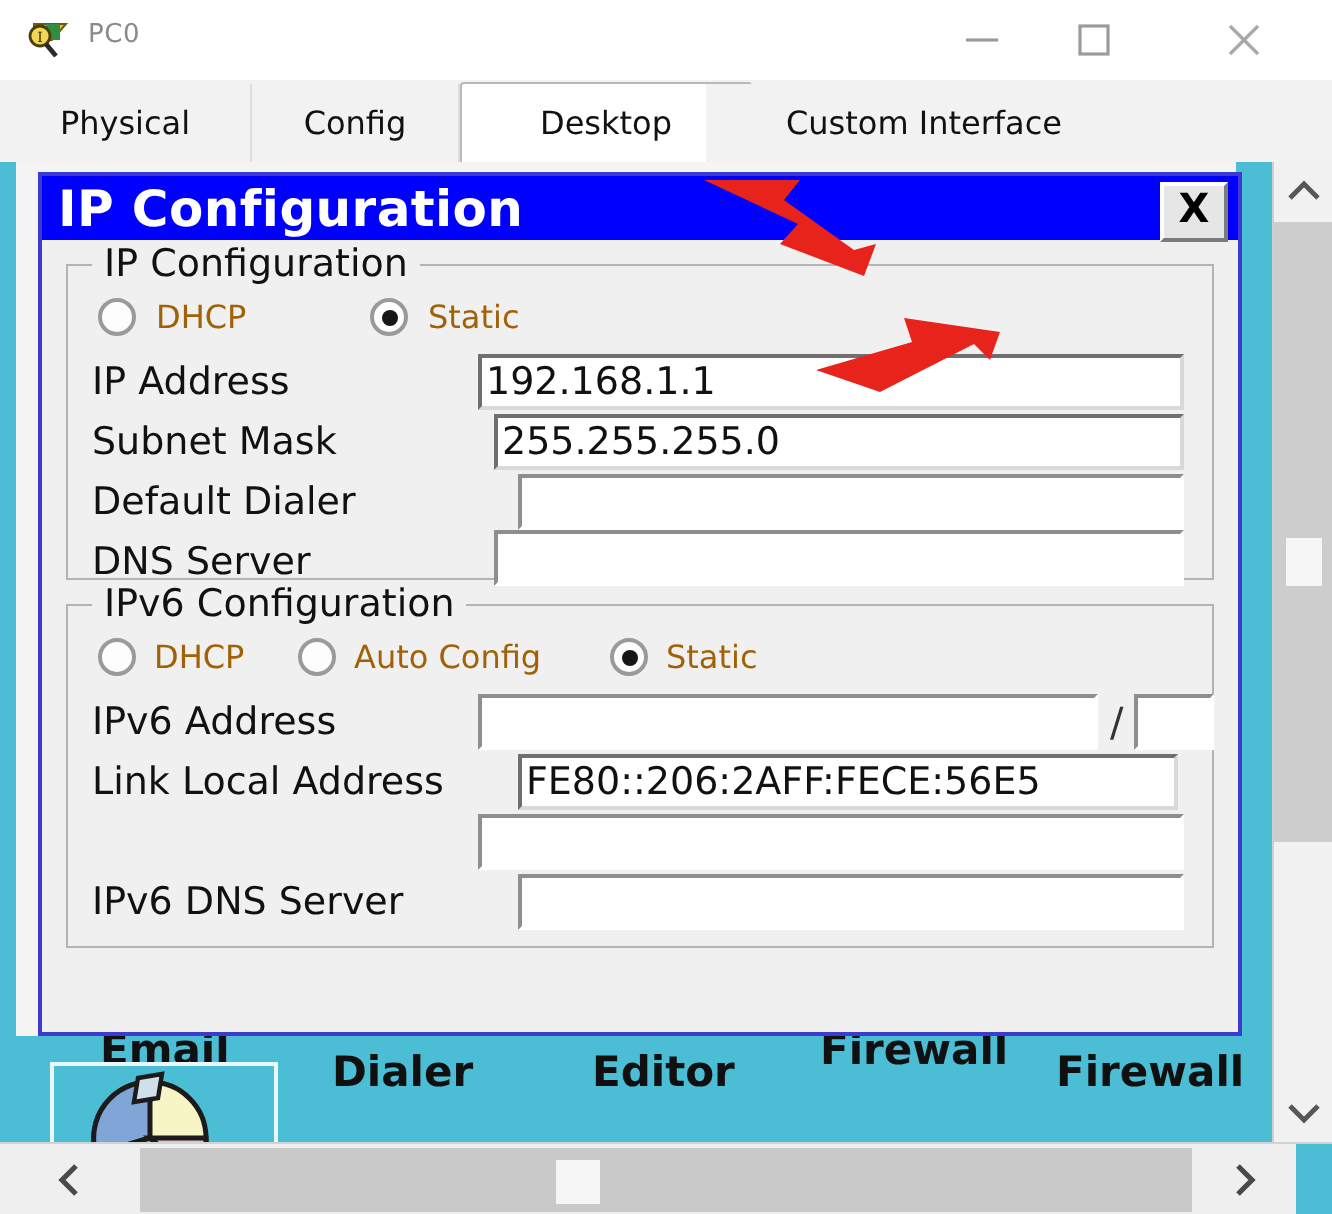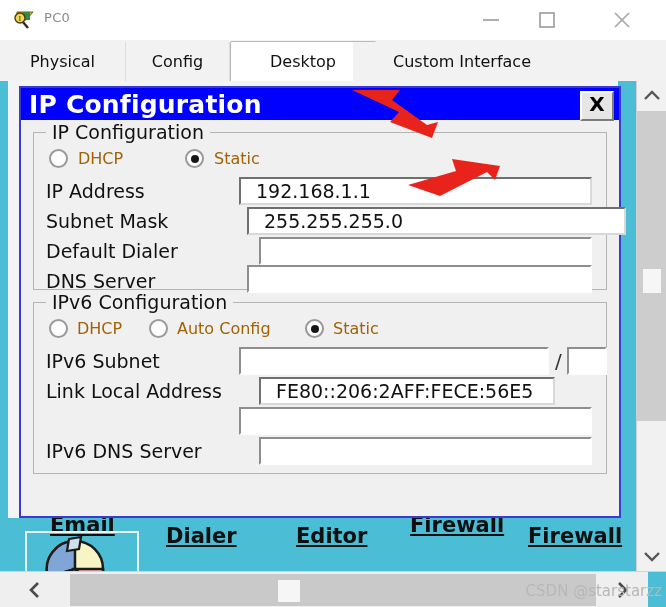--- a/index.html
+++ b/index.html
@@ -35,21 +35,21 @@
   .tab.active{background:#ffffff;border:1px solid #b9b9b9;border-bottom:1px solid #ffffff;
               border-radius:2px 2px 0 0;top:1px;height:41px;line-height:40px;}
 
   
   #content{position:absolute;left:0;top:81px;width:666px;height:490px;background:#ffffff;overflow:hidden;}
   #desk-left-strip{position:absolute;left:0;top:0;width:8px;height:490px;background:#4bbdd4;}
   #desk-cyan{position:absolute;left:8px;top:0;width:628px;height:490px;background:#4bbdd4;}
   #desk-white-overlay{position:absolute;left:8px;top:0;width:610px;height:437px;background:#f4f4f4;}
 
   
-  .bg-label{position:absolute;font-size:21px;font-weight:bold;color:#101010;white-space:nowrap;text-decoration:underline;}
+  .bg-label{position:absolute;font-size:21px;font-weight:bold;color:#101010;white-space:nowrap;}
   .bg-tile{position:absolute;border:2px solid #e9f6fa;background:transparent;}
 
   
   #dlg{position:absolute;left:19px;top:5px;width:602px;height:432px;background:#f0f0f0;
        border:2px solid #3b3bd0;box-sizing:border-box;}
   #dlg-title{position:absolute;left:0;top:0;width:598px;height:32px;background:#0000ff;}
   #dlg-title-text{position:absolute;left:8px;top:2px;font-size:25px;font-weight:bold;color:#ffffff;
                   font-family:"DejaVu Sans","Liberation Sans",sans-serif;letter-spacing:.2px;}
   #dlg-close{position:absolute;right:5px;top:3px;width:30px;height:26px;background:#e6e6e6;
              border:2px solid;border-color:#ffffff #7b7b7b #7b7b7b #ffffff;
@@ -57,21 +57,21 @@
 
   
   .grp{position:absolute;border:1px solid #b4b4b4;background:#f0f0f0;box-sizing:border-box;}
   .grp-legend{position:absolute;top:-12px;left:12px;background:#f0f0f0;padding:0 6px;
               font-size:19px;color:#111;white-space:nowrap;}
   #grp-ipv4{left:12px;top:44px;width:574px;height:158px;}
   #grp-ipv6{left:12px;top:214px;width:574px;height:172px;}
   .lbl{position:absolute;font-size:19px;color:#111;white-space:nowrap;line-height:28px;}
   .fld{position:absolute;height:28px;background:#ffffff;box-sizing:border-box;
        border:2px solid;border-color:#8e8e8e #ffffff #ffffff #8e8e8e;
-       font-size:19px;color:#111;padding:0 15px;line-height:24px;white-space:nowrap;overflow:hidden;}
+       font-size:19px;color:#111;padding:0 2px;line-height:24px;white-space:nowrap;overflow:hidden;}
   .fld.filled{border-color:#6f6f6f #d9d9d9 #d9d9d9 #6f6f6f;}
 
   
   .radio{position:absolute;width:28px;height:28px;}
   .radio .ring{position:absolute;left:3px;top:4px;width:19px;height:19px;border-radius:50%;
                background:#fdfdfd;border:2px solid #9a9a9a;box-sizing:border-box;}
   .radio.on .dot{position:absolute;left:9px;top:10px;width:8px;height:8px;border-radius:50%;background:#161616;}
   .rlabel{position:absolute;font-size:16px;color:#a16207;line-height:28px;white-space:nowrap;}
 
   .slash{position:absolute;font-size:20px;color:#333;line-height:28px;}
@@ -190,21 +190,21 @@
         <div class="radio on" style="left:148px;top:12px;">
           <span class="ring"></span>
             <span class="dot"></span>
         </div>
         <div class="rlabel" style="left:180px;top:12px;">Static</div>
 
         <div class="lbl" style="left:12px;top:44px;">IP Address</div>
         <div class="fld filled" style="left:205px;top:44px;width:353px;">192.168.1.1</div>
 
         <div class="lbl" style="left:12px;top:74px;">Subnet Mask</div>
-        <div class="fld filled" style="left:213px;top:74px;width:379px;">255.255.255.0</div>
+        <div class="fld filled" style="left:213px;top:74px;width:345px;">255.255.255.0</div>
 
         <div class="lbl" style="left:12px;top:104px;">Default Dialer</div>
         <div class="fld" style="left:225px;top:104px;width:333px;"></div>
 
         <div class="lbl" style="left:12px;top:134px;">DNS Server</div>
         <div class="fld" style="left:213px;top:132px;width:345px;"></div>
       </div>
 
       <div class="grp" id="grp-ipv6">
         <div class="grp-legend">IPv6 Configuration</div>
@@ -218,27 +218,27 @@
           <span class="ring"></span>
         </div>
         <div class="rlabel" style="left:143px;top:12px;">Auto Config</div>
 
         <div class="radio on" style="left:268px;top:12px;">
           <span class="ring"></span>
             <span class="dot"></span>
         </div>
         <div class="rlabel" style="left:299px;top:12px;">Static</div>
 
-        <div class="lbl" style="left:12px;top:44px;">IPv6 Subnet</div>
+        <div class="lbl" style="left:12px;top:44px;">IPv6 Address</div>
         <div class="fld" style="left:205px;top:44px;width:310px;"></div>
         <div class="slash" style="left:521px;top:44px;">/</div>
         <div class="fld" style="left:533px;top:44px;width:40px;"></div>
 
         <div class="lbl" style="left:12px;top:74px;">Link Local Address</div>
-        <div class="fld filled" style="left:225px;top:74px;width:296px;">FE80::206:2AFF:FECE:56E5</div>
+        <div class="fld filled" style="left:225px;top:74px;width:330px;">FE80::206:2AFF:FECE:56E5</div>
 
         <div class="fld" style="left:205px;top:104px;width:353px;"></div>
 
         <div class="lbl" style="left:12px;top:134px;">IPv6 DNS Server</div>
         <div class="fld" style="left:225px;top:134px;width:333px;"></div>
       </div>
     </div>
 
     <div id="vscroll">
       <div id="vs-up">
@@ -266,21 +266,20 @@
       <svg class="chev" width="18" height="22">
           <polyline points="12,4 5,11 12,18" fill="none" stroke="#4a4a4a" stroke-width="2.6"></polyline>
         </svg>
     </div>
     <div id="hs-right">
       <svg class="chev" width="18" height="22">
           <polyline points="6,4 13,11 6,18" fill="none" stroke="#4a4a4a" stroke-width="2.6"></polyline>
         </svg>
     </div>
     <div id="hs-corner"></div>
-    <div id="watermark">CSDN @starstarzz</div>
   </div>
   <div id="bottom-ghost"></div>
 
   <svg id="arrows">
 
     <g>
       <path d="M352,90 L399,112 L390,122 L432,138 L438,122 L427,125 L392,100 L400,90 Z" fill="#e8231b"></path>
     </g>
 
     <g>

